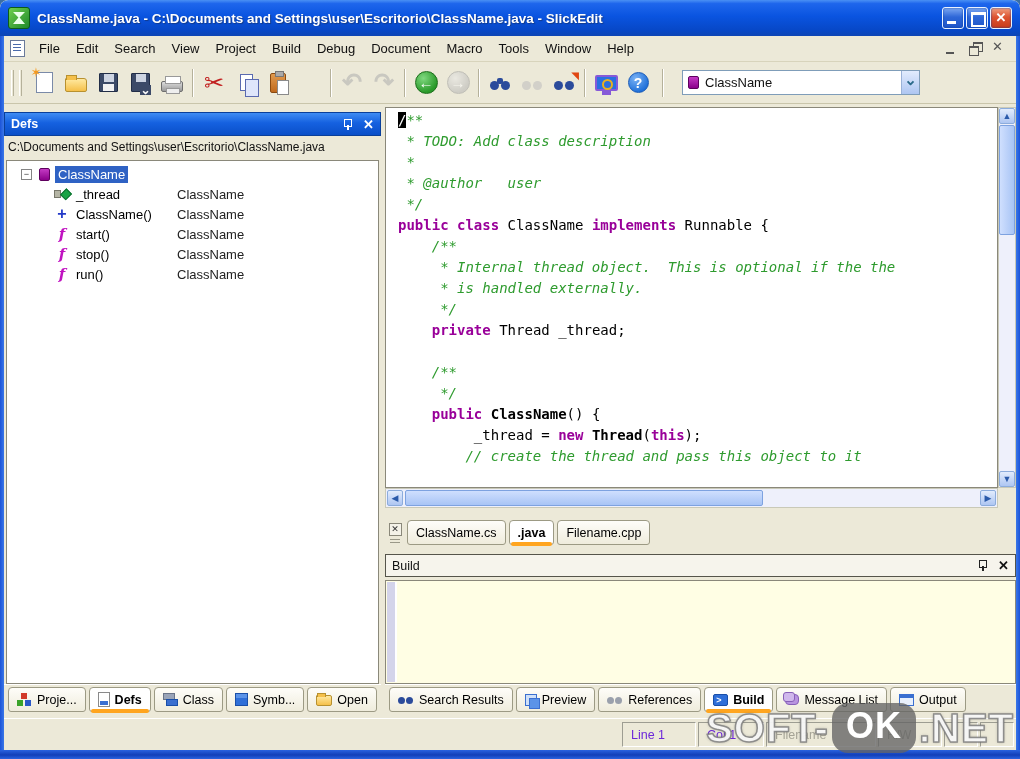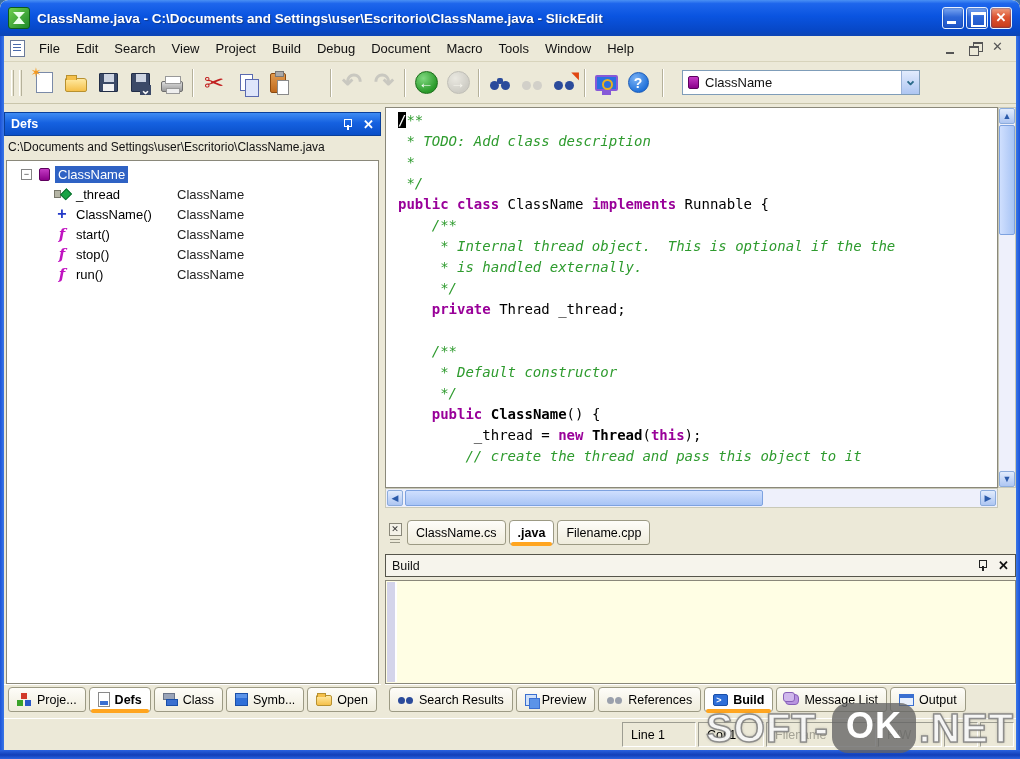--- a/index.html
+++ b/index.html
@@ -187,21 +187,21 @@
   .build-panel{position:absolute;left:385px;top:554px;width:631px;height:130px;z-index:20;}
   .build-head{height:23px;background:#f6f4ec;border:1px solid #55544a;display:flex;align-items:center;padding:0 6px;
     font-size:12.5px;color:#111;}
   .build-head .pin{color:#222;}
   .build-head .sp{flex:1;}
   .build-body{position:absolute;left:0;top:26px;right:0;bottom:0;background:#fffee4;border:1px solid #8a887a;}
   .build-gutter{position:absolute;left:1px;top:1px;bottom:1px;width:10px;background:#d4d4ea;border-right:2px solid #fff;}
   
   .statusbar{position:absolute;left:4px;top:718px;width:1012px;height:33px;background:#ece9d8;border-top:1px solid #fff;z-index:30;
     display:flex;justify-content:flex-end;align-items:stretch;padding:3px 2px 4px 2px;}
-  .scell{border:1px solid;border-color:#9d9d92 #fff #fff #9d9d92;margin-left:2px;font-size:12.5px;color:#000000;
+  .scell{border:1px solid;border-color:#9d9d92 #fff #fff #9d9d92;margin-left:2px;font-size:12.5px;color:#6d28d9;
     display:flex;align-items:center;padding:0 8px;background:#ece9d8;white-space:nowrap;overflow:hidden;}
   .scell.dimtxt{color:#a5a396;}
   
   .watermark{position:absolute;right:6px;bottom:6px;z-index:70;font-weight:bold;font-size:40px;letter-spacing:1px;
     color:rgba(255,255,255,.9);-webkit-text-stroke:1.5px rgba(120,120,120,.8);text-shadow:0 0 3px rgba(90,90,90,.6);
     display:flex;align-items:center;}
   .wm-badge{background:rgba(100,100,100,.78);border-radius:16px;padding:2px 14px 6px 14px;margin:0 3px;
     -webkit-text-stroke:0;text-shadow:none;color:#fff;font-size:36px;}
   .splitter{position:absolute;left:381px;top:104px;width:4px;height:614px;background:#ece9d8;z-index:25;}
 </style>
@@ -396,30 +396,30 @@
       </div>
     </div>
 
   <div class="splitter"></div>
 
   <div class="editor">
     <div class="codewrap" id="code">
         <div class="line"><span class="cursor">/</span><span class="cm">**</span></div>
         <div class="line"><span class="cm"> * TODO: Add class description</span></div>
         <div class="line"><span class="cm"> *</span></div>
+        <div class="line"><span class="cm"> * @author   user</span></div>
         <div class="line"><span class="cm"> */</span></div>
         <div class="line"><span class="kw">public class</span><span> ClassName </span><span class="kw">implements</span><span> Runnable {</span></div>
         <div class="line"><span class="cm">    /**</span></div>
         <div class="line"><span class="cm">     * Internal thread object.  This is optional if the the</span></div>
         <div class="line"><span class="cm">     * is handled externally.</span></div>
         <div class="line"><span class="cm">     */</span></div>
         <div class="line"><span>    </span><span class="kw">private</span><span> Thread _thread;</span></div>
         <div class="line">&nbsp;</div>
         <div class="line"><span class="cm">    /**</span></div>
-        <div class="line"><span class="cm">     * Default constructor</span></div>
         <div class="line"><span class="cm">     */</span></div>
         <div class="line"><span>    </span><span class="kw">public </span><span class="bd">ClassName</span><span>() {</span></div>
         <div class="line"><span>         _thread = </span><span class="kw">new </span><span class="bd">Thread</span><span>(</span><span class="kw">this</span><span>);</span></div>
         <div class="line"><span class="cm">        // create the thread and pass this object to it</span></div>
       </div>
     <div class="vsb">
       <div class="sb-btn up">▲</div>
       <div class="thumb"></div>
       <div class="sb-btn down">▼</div>
     </div>

